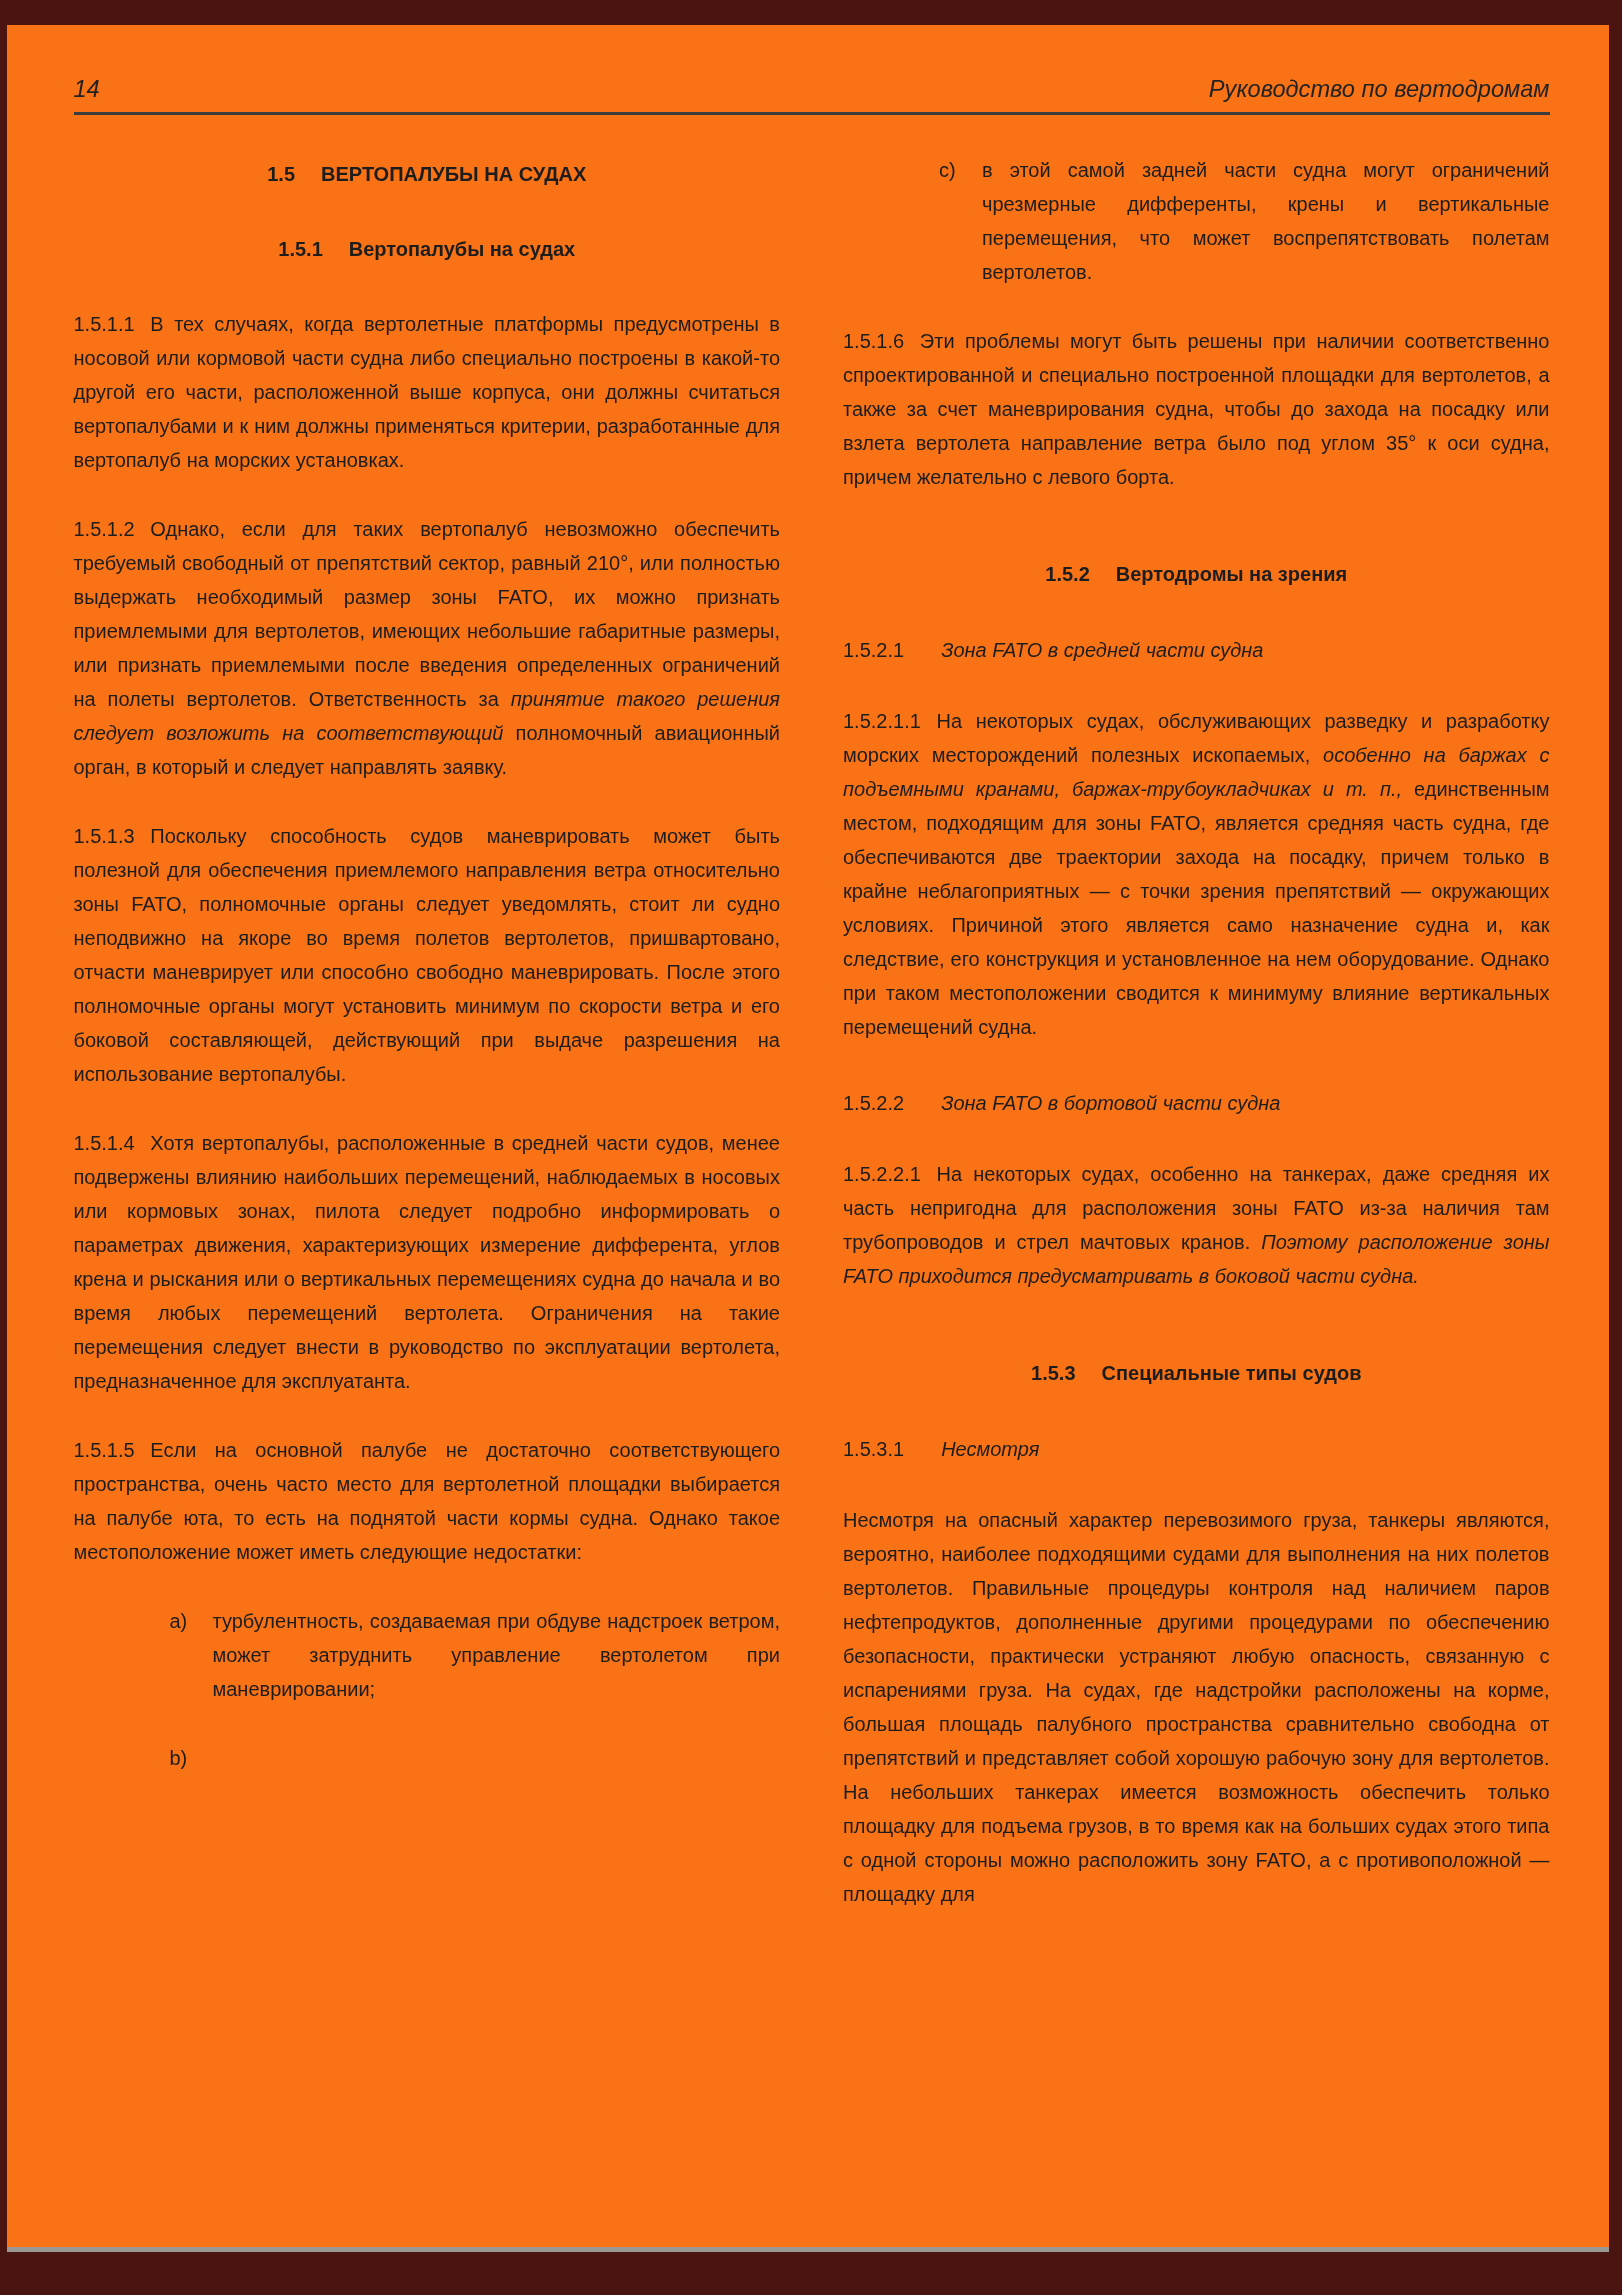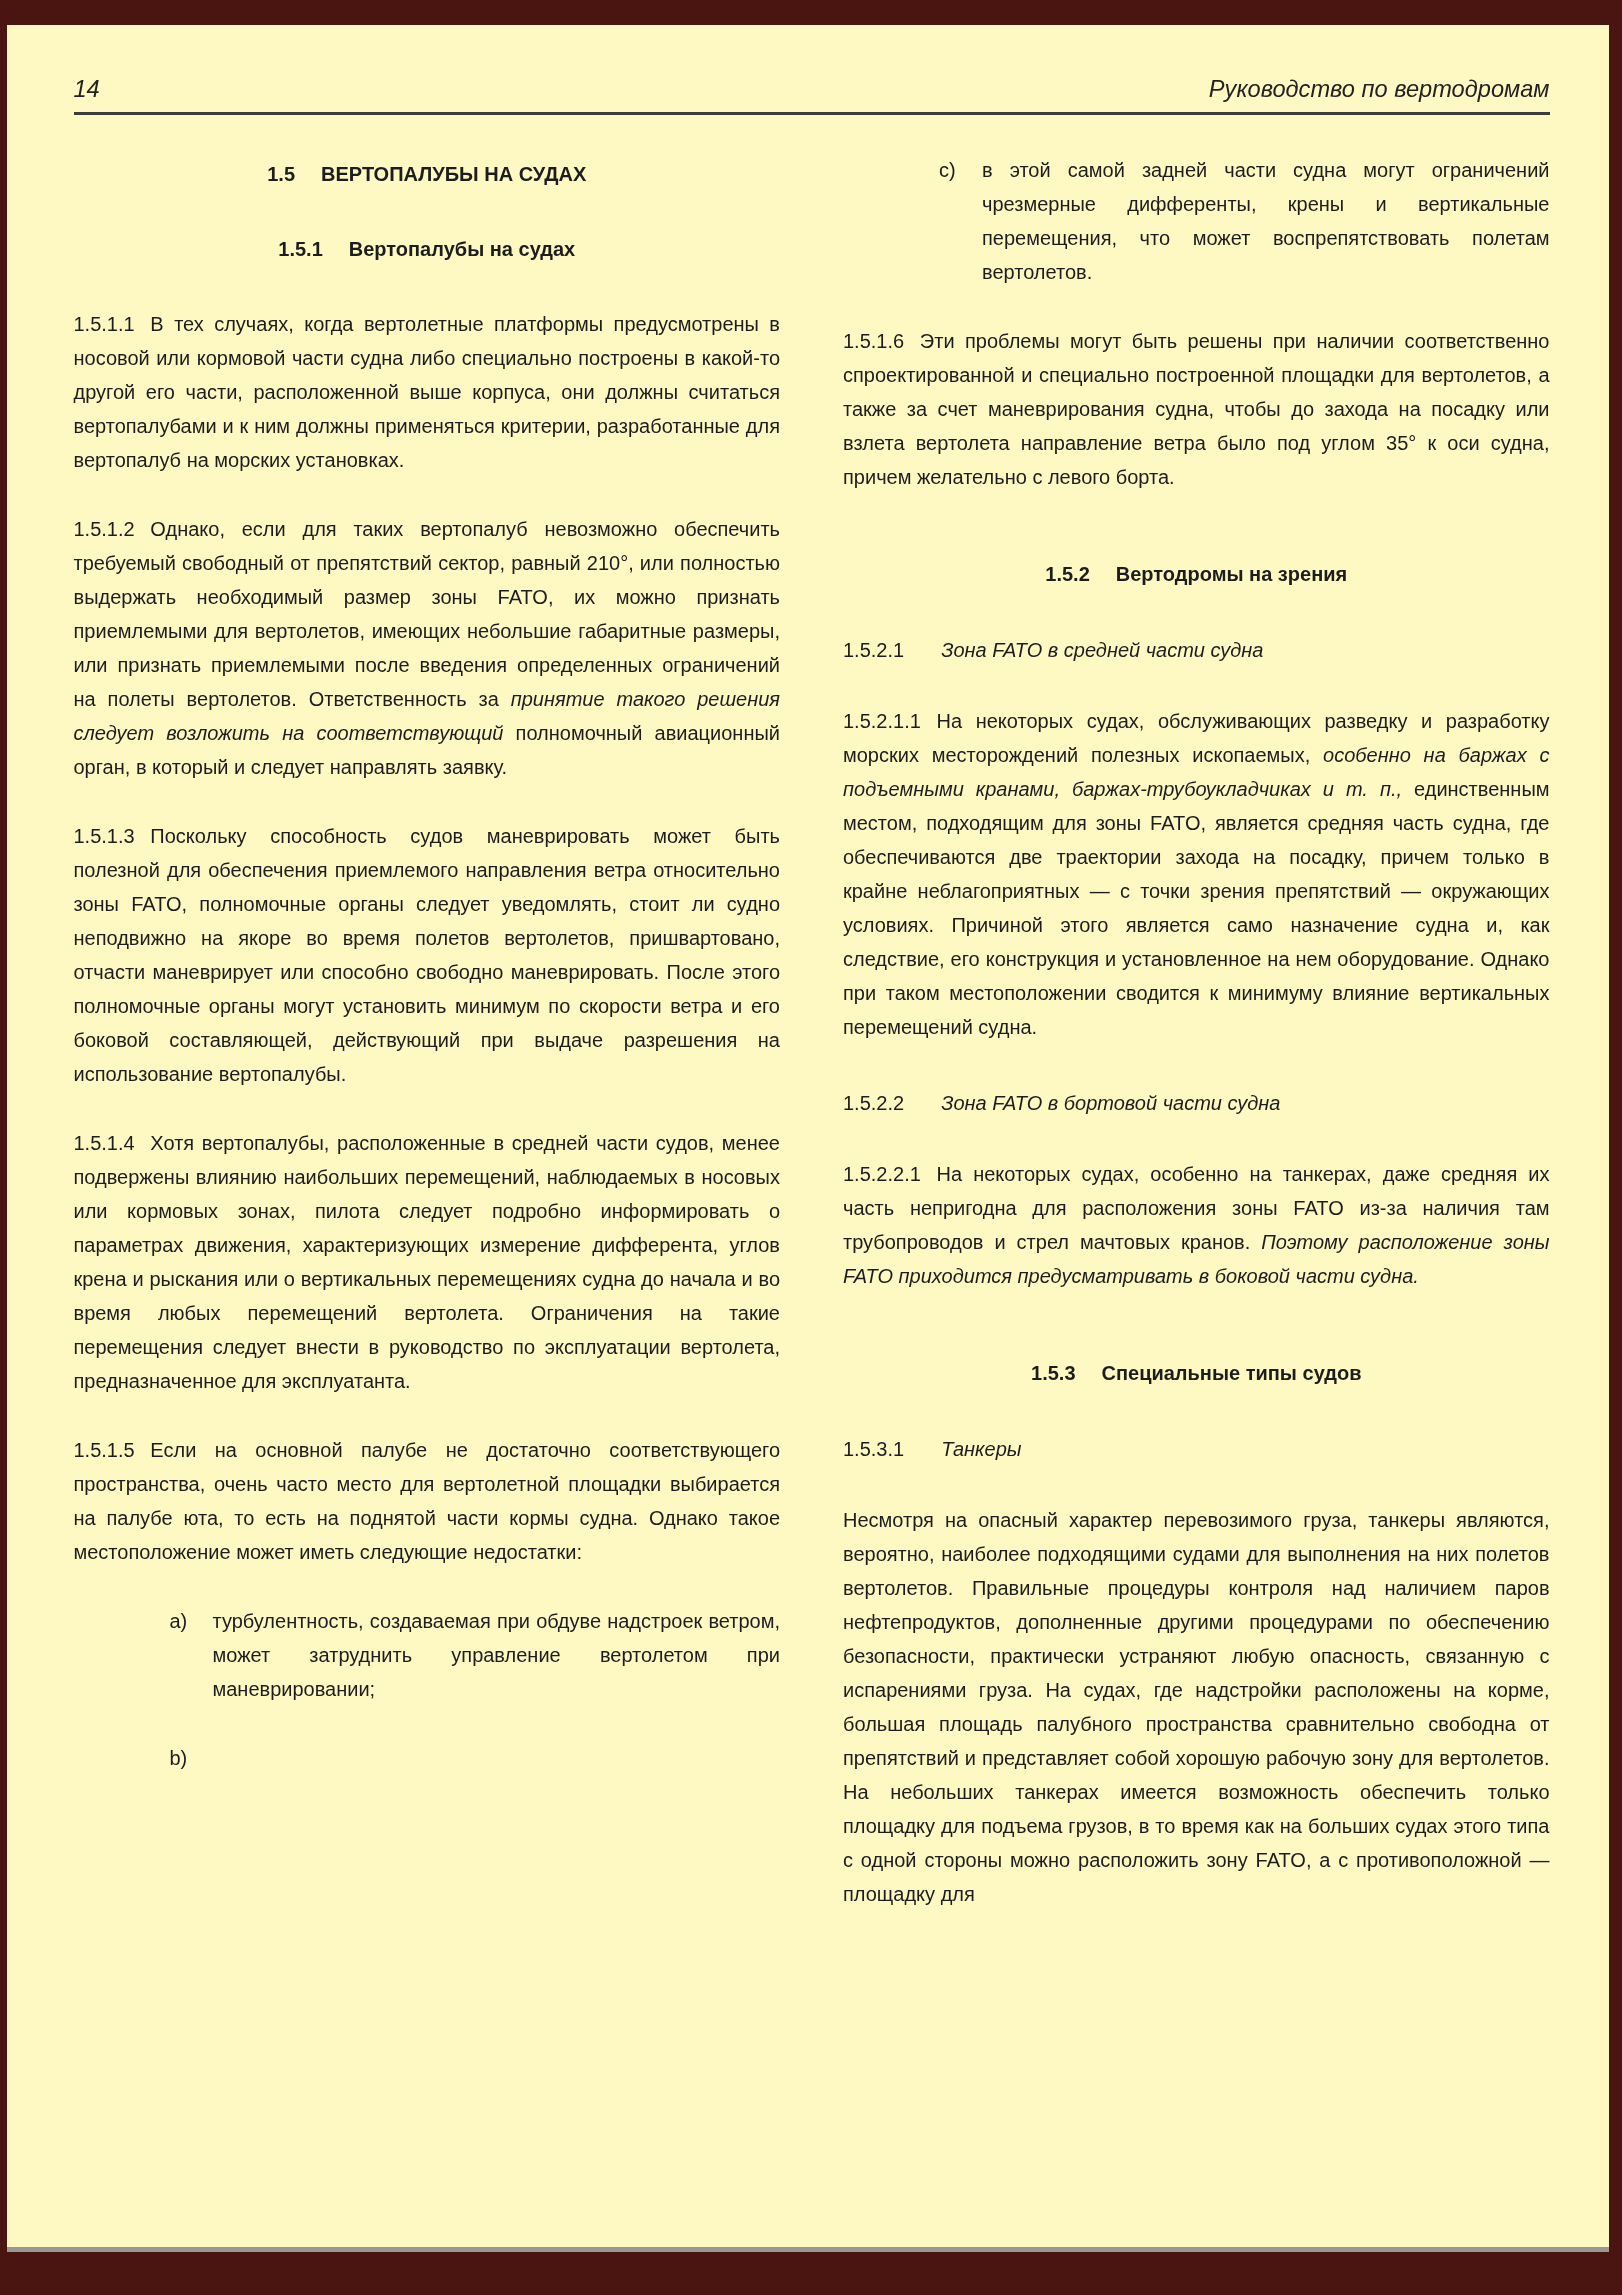--- a/index.html
+++ b/index.html
@@ -12,21 +12,21 @@
     background: #4a1410; 
     font-family: "Liberation Sans", sans-serif;
     overflow: hidden;
   }
   .paper {
     position: absolute;
     left: 6.5px;
     top: 25px;
     width: 1602px;
     height: 2227px;
-    background: #fef9c3;
+    background: #f97316;
     color: #1d1d1d;
     border-bottom: 5.2px solid #9a9892; 
   }
   .inner { padding: 51px 59px 0 67px; }
 
   .hdr {
     display: flex;
     justify-content: space-between;
     align-items: baseline;
     font-size: 23.6px;
@@ -121,21 +121,21 @@
         <div class="h-run"><span class="hnum">1.5.2.1</span><span class="htitle">Зона FATO в средней части судна</span></div>
 
         <p class="para"><span class="pnum">1.5.2.1.1</span><span><span>На некоторых судах, обслуживающих разведку и разработку морских месторождений полезных ископаемых, </span><span class="italic">особенно на баржах с подъемными кранами, баржах-трубоукладчиках и т. п., </span><span>единственным местом, подходящим для зоны FATO, является средняя часть судна, где обеспечиваются две траектории захода на посадку, причем только в крайне неблагоприятных — с точки зрения препятствий — окружающих условиях. Причиной этого является само назначение судна и, как следствие, его конструкция и установленное на нем оборудование. Однако при таком местоположении сводится к минимуму влияние вертикальных перемещений судна.</span></span></p>
 
         <div class="h-run"><span class="hnum">1.5.2.2</span><span class="htitle">Зона FATO в бортовой части судна</span></div>
 
         <p class="para"><span class="pnum">1.5.2.2.1</span><span><span>На некоторых судах, особенно на танкерах, даже средняя их часть непригодна для расположения зоны FATO из-за наличия там трубопроводов и стрел мачтовых кранов. </span><span class="italic">Поэтому расположение зоны FATO приходится предусматривать в боковой части судна.</span></span></p>
 
         <div class="h-center mt-lg"><span class="hnum">1.5.3</span><span>Специальные типы судов</span></div>
 
-        <div class="h-run"><span class="hnum">1.5.3.1</span><span class="htitle">Танкеры</span></div>
+        <div class="h-run"><span class="hnum">1.5.3.1</span><span class="htitle">Несмотря</span></div>
 
         <p class="para"><span>Несмотря на опасный характер перевозимого груза, танкеры являются, вероятно, наиболее подходящими судами для выполнения на них полетов вертолетов. Правильные процедуры контроля над наличием паров нефтепродуктов, дополненные другими процедурами по обеспечению безопасности, практически устраняют любую опасность, связанную с испарениями груза. На судах, где надстройки расположены на корме, большая площадь палубного пространства сравнительно свободна от препятствий и представляет собой хорошую рабочую зону для вертолетов. На небольших танкерах имеется возможность обеспечить только площадку для подъема грузов, в то время как на больших судах этого типа с одной стороны можно расположить зону FATO, а с противоположной — площадку для</span></p>
       </div>
 
     </div>
   </div>
 </div>
 
 
 </body></html>

